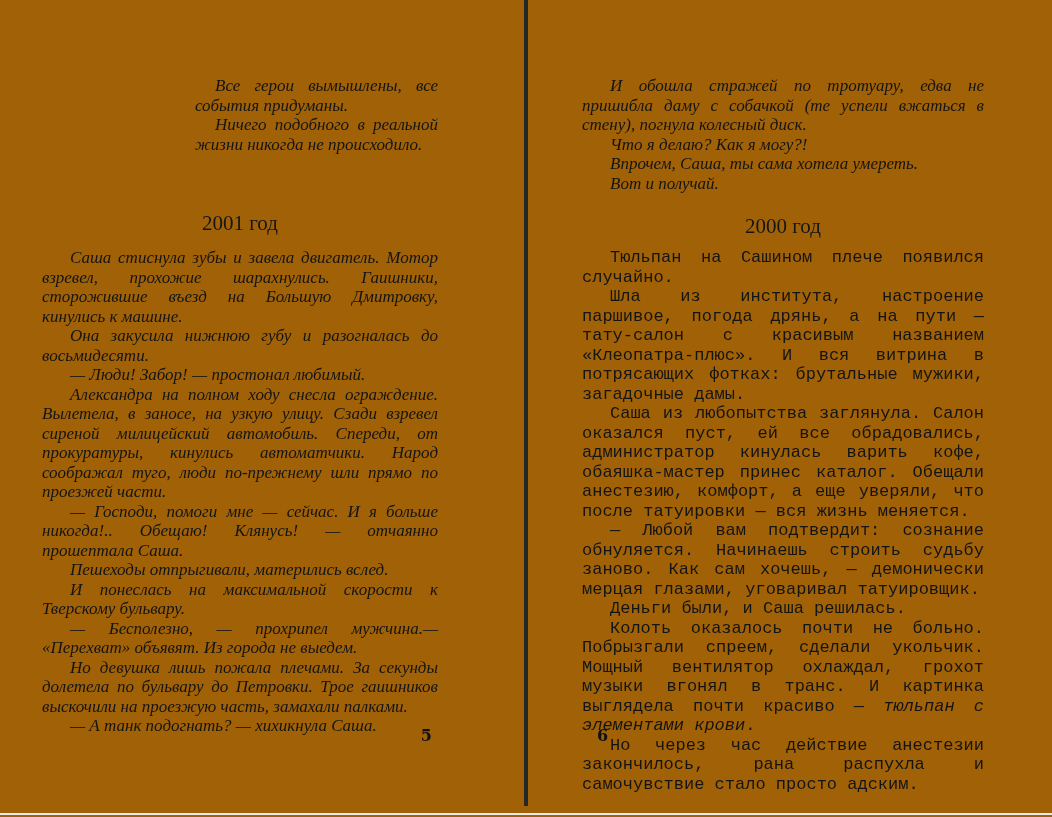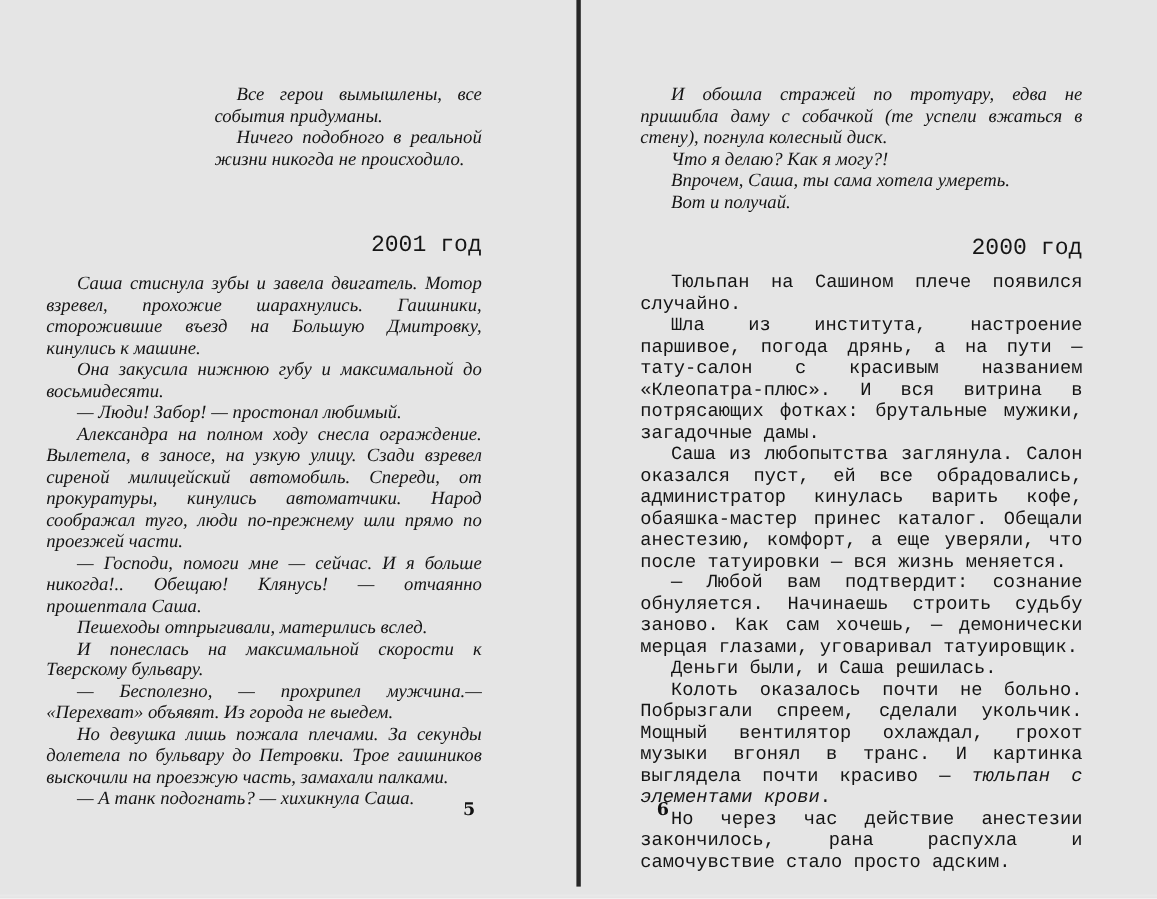--- a/index.html
+++ b/index.html
@@ -4,21 +4,21 @@
 <style>
   html, body {
     margin: 0;
     padding: 0;
     background: #ffffff;
   }
   .spread {
     position: relative;
     width: 1052px;
     height: 817px;
-    background: #e5e5e5;
+    background: #a16207;
     overflow: hidden;
     font-family: "Liberation Serif", "DejaVu Serif", serif;
     color: #141414;
   }
   .divider {
     position: absolute;
     left: 524px;
     top: 0;
     width: 4px;
     height: 806px;
@@ -54,25 +54,25 @@
   .epigraph p {
     font-style: italic;
     text-indent: 20px;
   }
   .italic-body p { font-style: italic; }
 
   .intro { padding-top: 8px; }
 
   .year-heading {
     margin: 0;
-    font-family: Liberation Mono, monospace;
+    font-family: Liberation Serif, serif;
     font-weight: 400;
     font-size: 21px;
     line-height: 23px;
-    text-align: right;
+    text-align: center;
     color: #161616;
   }
   .page-left  .year-heading { margin-top: 58px; }
   .page-right .year-heading { margin-top: 22px; }
 
   .page-left  .body { margin-top: 13px; }
   .page-right .body { margin-top: 10px; font-family: Liberation Mono, monospace; }
 
   .page-number {
     position: absolute;
@@ -94,21 +94,21 @@
   <div class="page page-left">
     <div class="epigraph">
       <p>Все герои вымышлены, все события придуманы.</p>
       <p>Ничего подобного в реальной жизни никогда не происходило.</p>
     </div>
 
     <h2 class="year-heading">2001 год</h2>
 
     <div class="body italic-body">
       <p>Саша стиснула зубы и завела двигатель. Мотор взревел, прохожие шарахнулись. Гаишники, сторожившие въезд на Большую Дмитровку, кинулись к машине.</p>
-      <p>Она закусила нижнюю губу и максимальной до восьмидесяти.</p>
+      <p>Она закусила нижнюю губу и разогналась до восьмидесяти.</p>
       <p>— Люди! Забор! — простонал любимый.</p>
       <p>Александра на полном ходу снесла ограждение. Вылетела, в заносе, на узкую улицу. Сзади взревел сиреной милицейский автомобиль. Спереди, от прокуратуры, кинулись автоматчики. Народ соображал туго, люди по-прежнему шли прямо по проезжей части.</p>
       <p>— Господи, помоги мне — сейчас. И я больше никогда!.. Обещаю! Клянусь! — отчаянно прошептала Саша.</p>
       <p>Пешеходы отпрыгивали, матерились вслед.</p>
       <p>И понеслась на максимальной скорости к Тверскому бульвару.</p>
       <p>— Бесполезно, — прохрипел мужчина.— «Перехват» объявят. Из города не выедем.</p>
       <p>Но девушка лишь пожала плечами. За секунды долетела по бульвару до Петровки. Трое гаишников выскочили на проезжую часть, замахали палками.</p>
       <p>— А танк подогнать? — хихикнула Саша.</p>
     </div>
 

